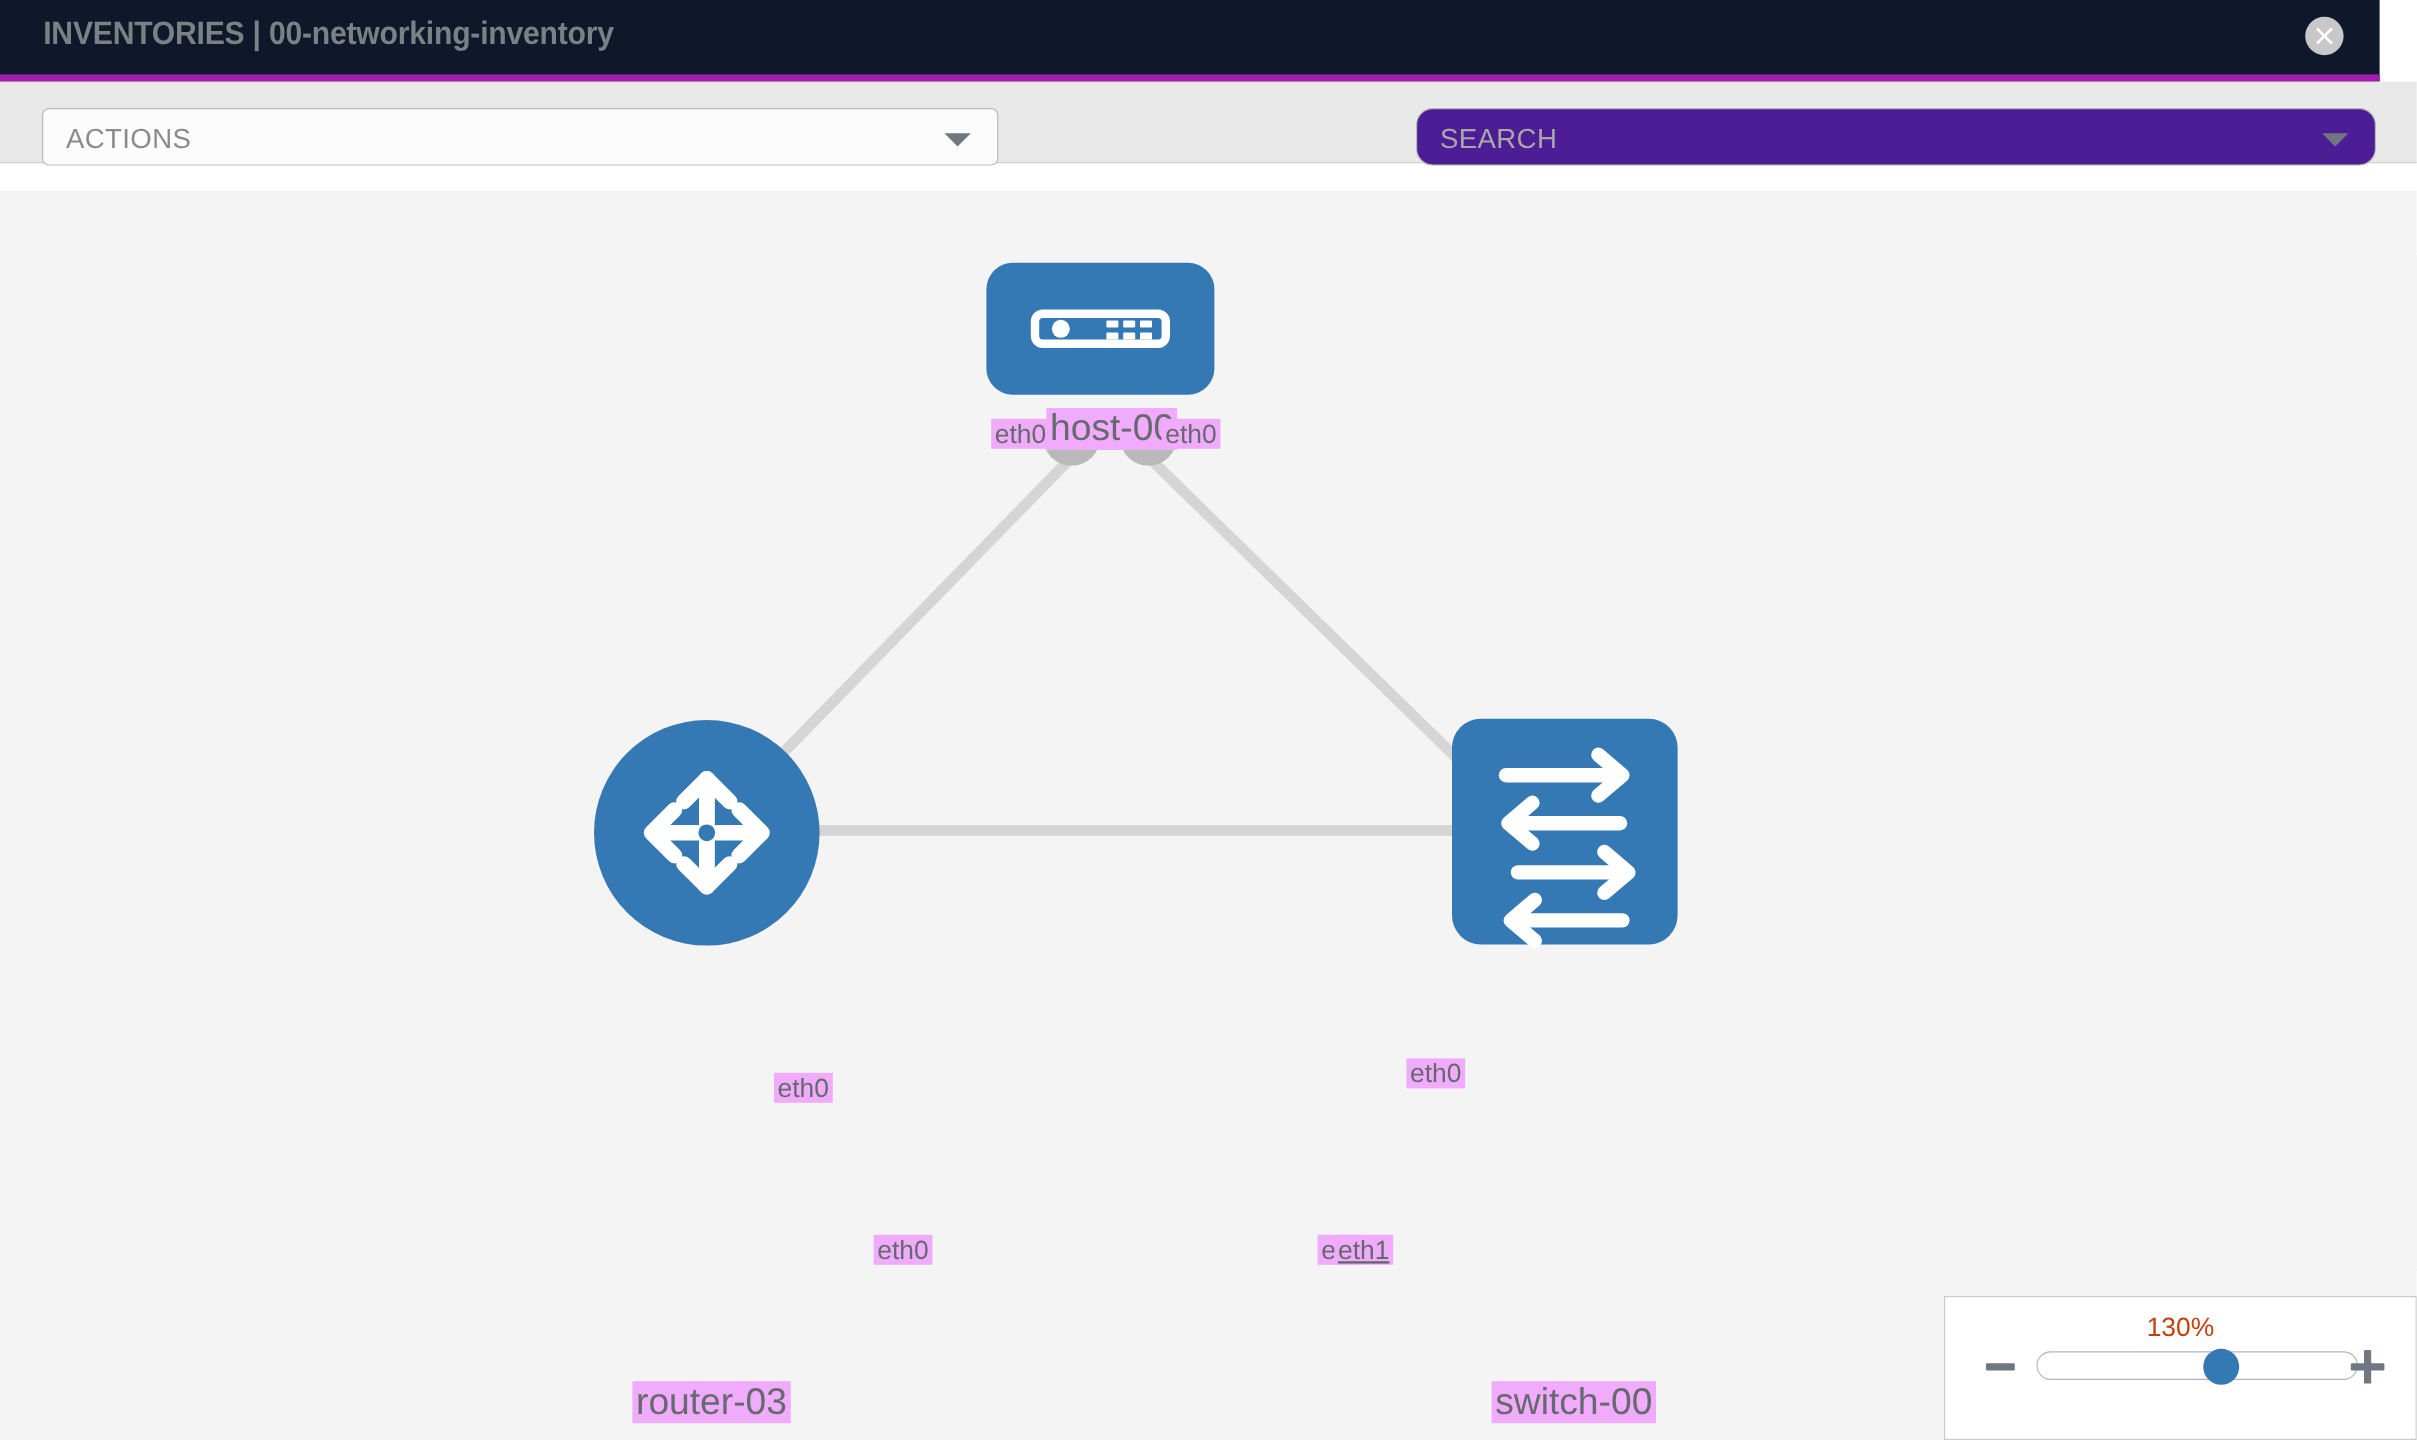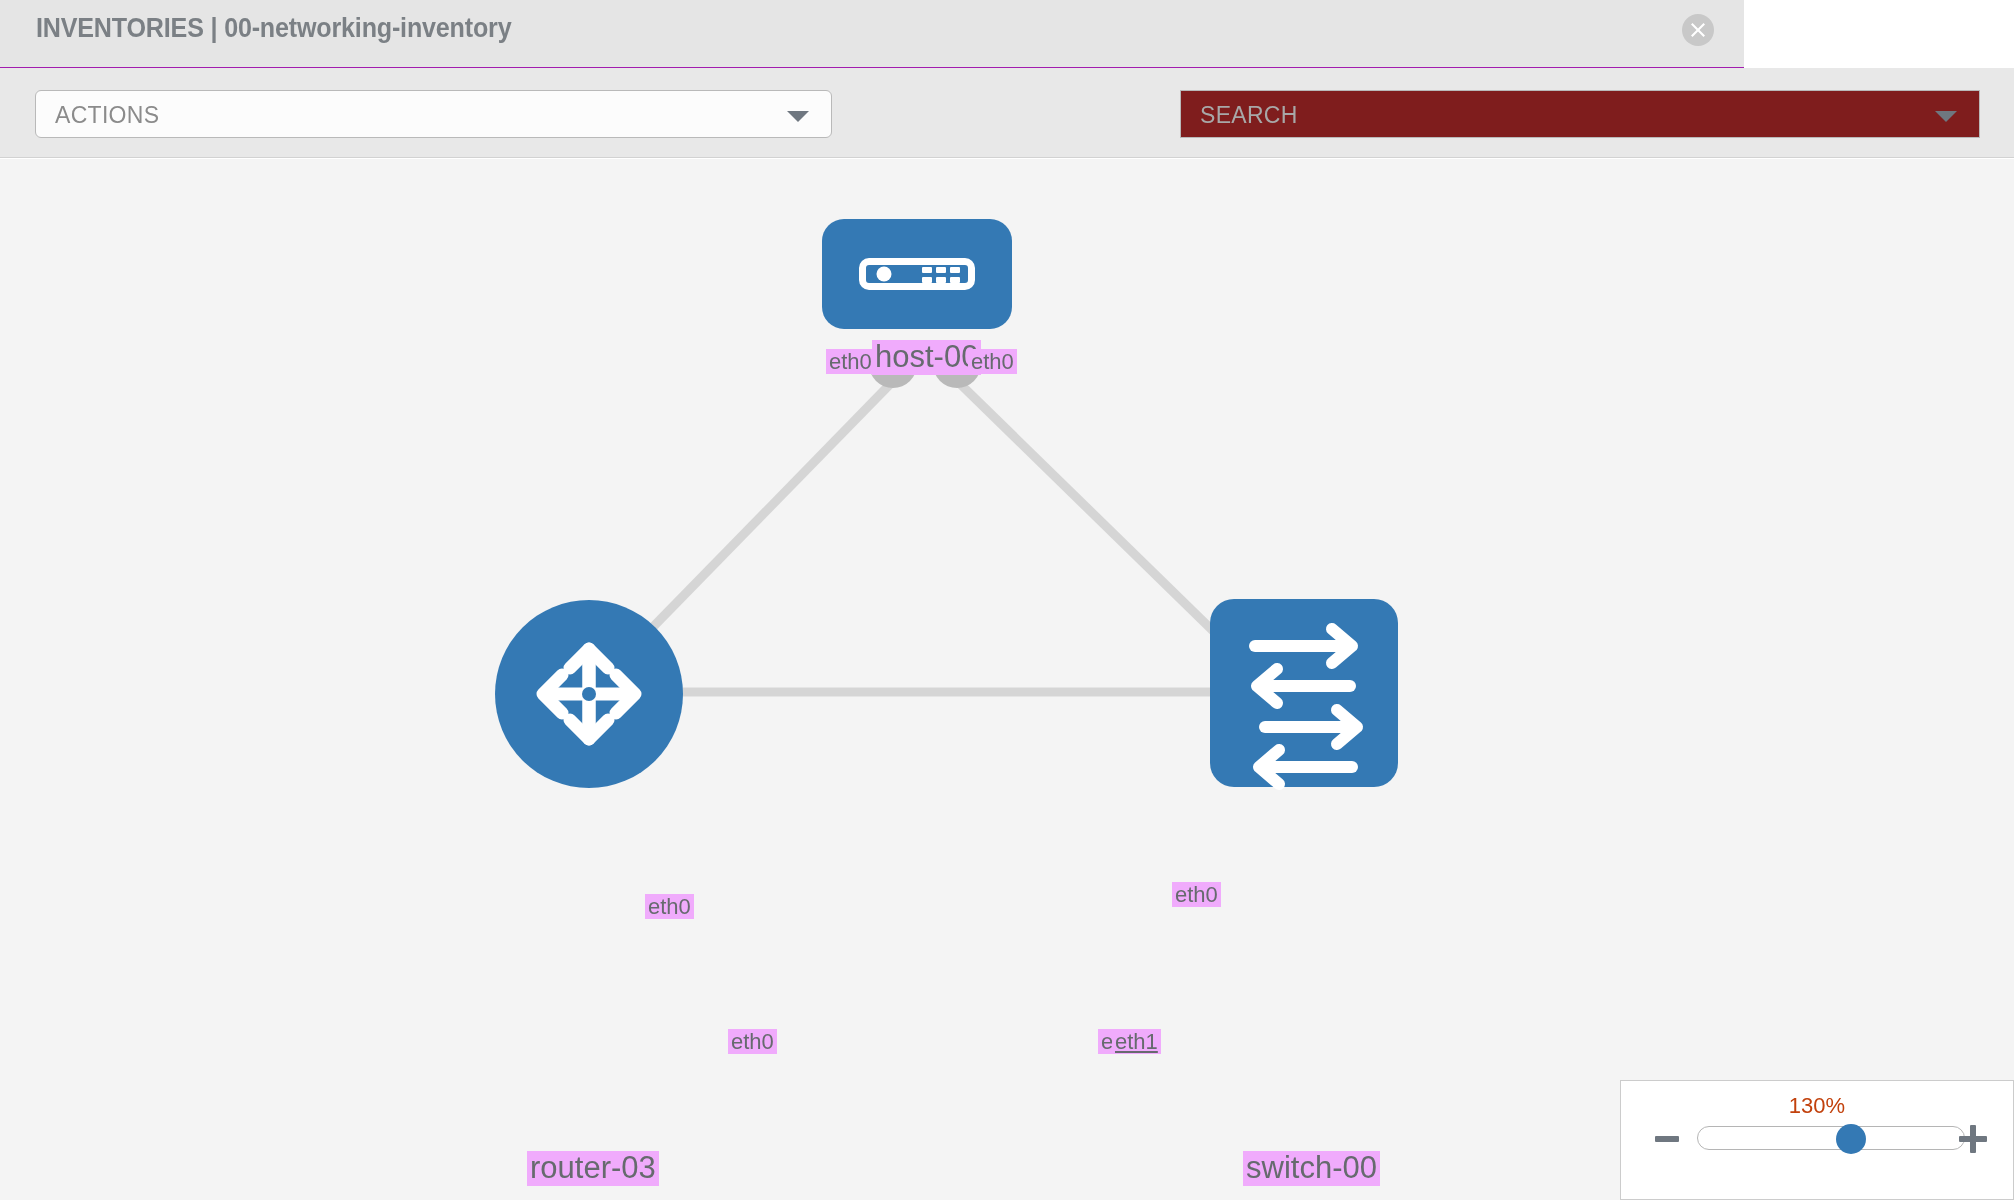--- a/index.html
+++ b/index.html
@@ -17,24 +17,24 @@
     width: 2014px;
     height: 1200px;
     background: #ffffff;
     box-sizing: border-box;
   }
 
   
   .header {
     position: absolute;
     left: 0; top: 0;
-    width: 1744px;
+    width: 1983px;
     height: 68px;
-    background: #e5e5e5;
-    border-bottom: 1px solid #a21caf;
+    background: #0f172a;
+    border-bottom: 6px solid #a21caf;
     box-sizing: border-box;
   }
   .header-title {
     position: absolute;
     left: 36px;
     top: 13px;
     font-size: 27px;
     font-weight: bold;
     color: #7b8085;
     letter-spacing: -0.2px;
@@ -53,21 +53,21 @@
     background: #c8c8c8;
     cursor: pointer;
   }
   .close-btn svg { display:block; }
 
   
   .toolbar {
     position: absolute;
     left: 0; top: 68px;
     width: 2014px;
-    height: 90px;
+    height: 68px;
     background: #e8e8e8;
     border-bottom: 1px solid #d2d2d2;
     box-sizing: border-box;
   }
   .actions-select {
     position: absolute;
     left: 35px;
     top: 22px;
     width: 797px;
     height: 48px;
@@ -103,23 +103,23 @@
   }
   .tool-icon.wrench { left: 1037px; top: 90px; }
   .tool-icon.key    { left: 1105px; top: 90px; }
 
   .search-box {
     position: absolute;
     left: 1180px;
     top: 22px;
     width: 800px;
     height: 48px;
-    background: #7f1d1d;
+    background: #4c1d95;
     border: 1px solid #b9b9b9;
-    border-radius: 0;
+    border-radius: 14px;
     box-sizing: border-box;
     cursor: text;
   }
   .search-label {
     position: absolute;
     left: 19px;
     top: 11px;
     font-size: 23px;
     color: #a8a8a8;
     letter-spacing: 0.3px;

